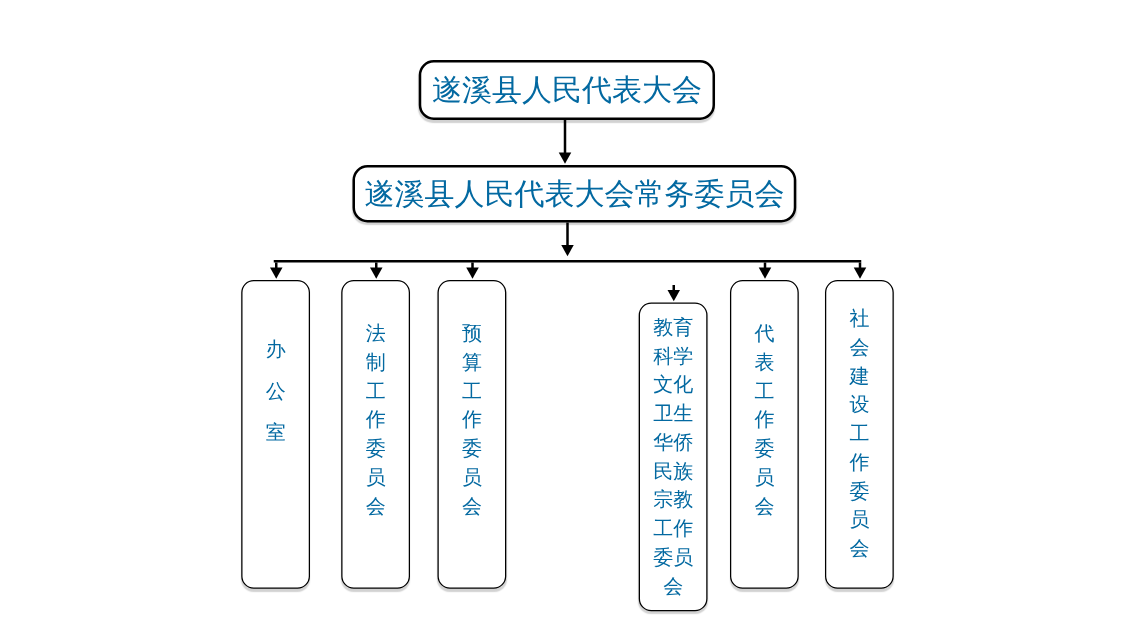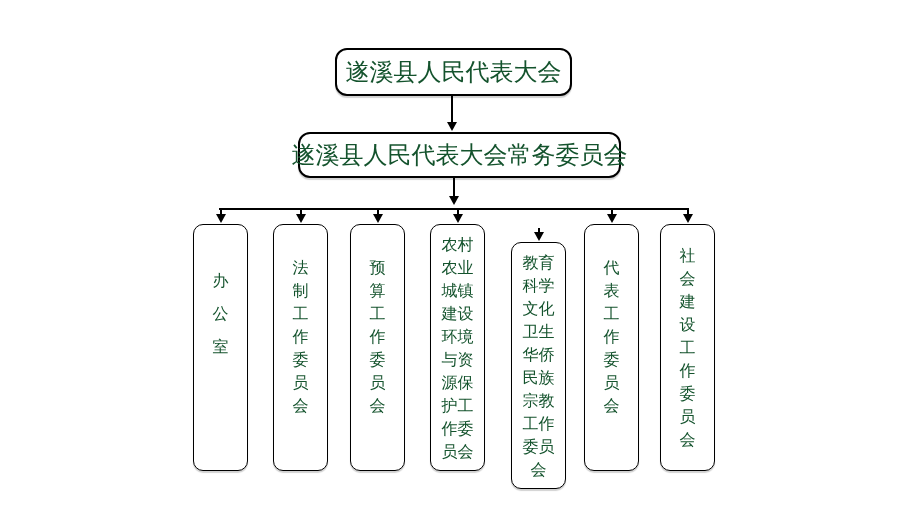--- a/index.html
+++ b/index.html
@@ -6,21 +6,21 @@
     margin: 0;
     padding: 0;
     background: #ffffff;
   }
   .canvas {
     position: relative;
     width: 900px;
     height: 506px;
     background: #ffffff;
     font-family: "Liberation Sans", sans-serif;
-    color: #14532d;
+    color: #0369a1;
     overflow: hidden;
   }
 
   
   .node {
     position: absolute;
     box-sizing: border-box;
     border: 2px solid #000000;
     border-radius: 12px;
     background: #ffffff;
@@ -28,22 +28,22 @@
     align-items: center;
     justify-content: center;
     box-shadow: 0 2px 1px rgba(0,0,0,0.18);
   }
   .node-root {
     left: 335px; top: 48px;
     width: 237px; height: 48px;
     font-size: 24px;
   }
   .node-standing {
-    left: 298px; top: 132px;
-    width: 323px; height: 46px;
+    left: 282px; top: 132px;
+    width: 355px; height: 46px;
     font-size: 24px;
   }
   .node span { white-space: nowrap; }
 
   
   .vline, .hline, .stub-line {
     position: absolute;
     background: #000000;
   }
   .arrow-head {
@@ -160,36 +160,20 @@
       <span>预
 算
 工
 作
 委
 员
 会</span>
     </div>
   </div>
 
-  <div class="branch branch-3">
-    <div class="stub-line"></div>
-    <div class="arrow-head"></div>
-    <div class="cbox">
-      <span>农村
-农业
-城镇
-建设
-环境
-与资
-源保
-护工
-作委
-员会</span>
-    </div>
-  </div>
 
   <div class="branch branch-4">
     <div class="stub-line"></div>
     <div class="arrow-head"></div>
     <div class="cbox">
       <span>教育
 科学
 文化
 卫生
 华侨

